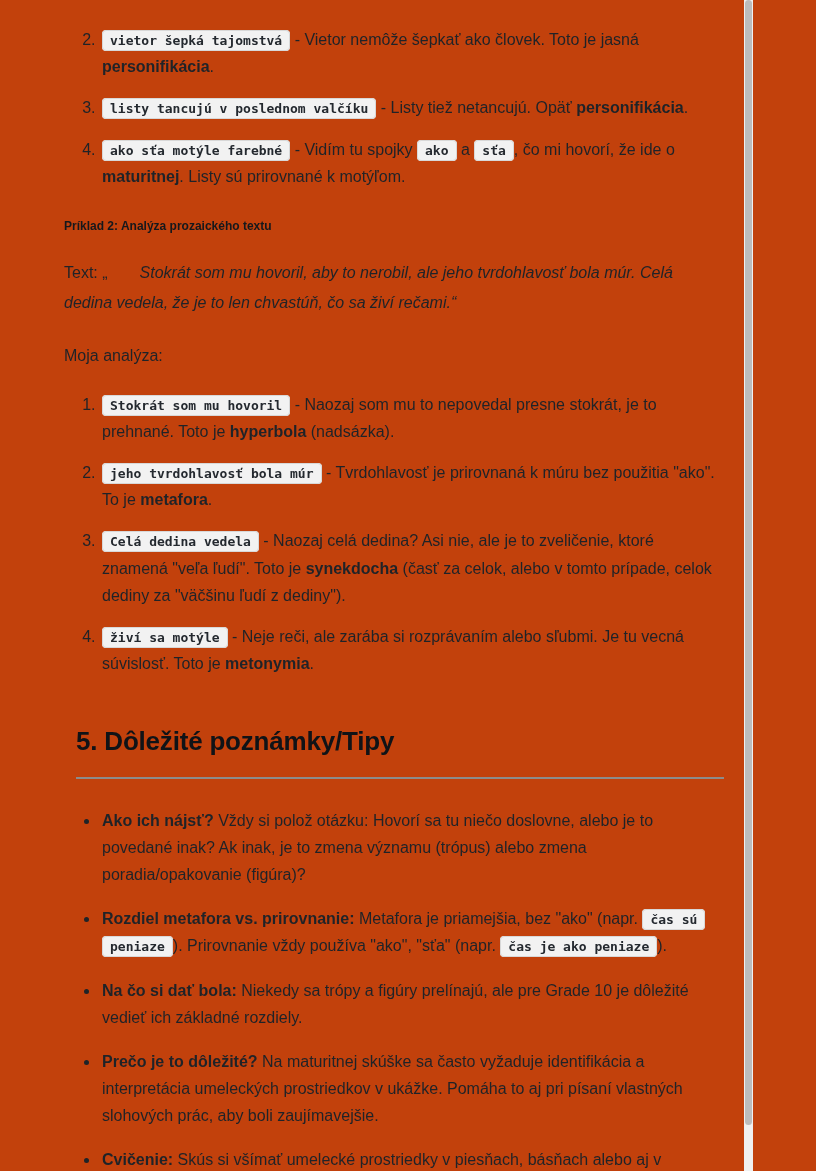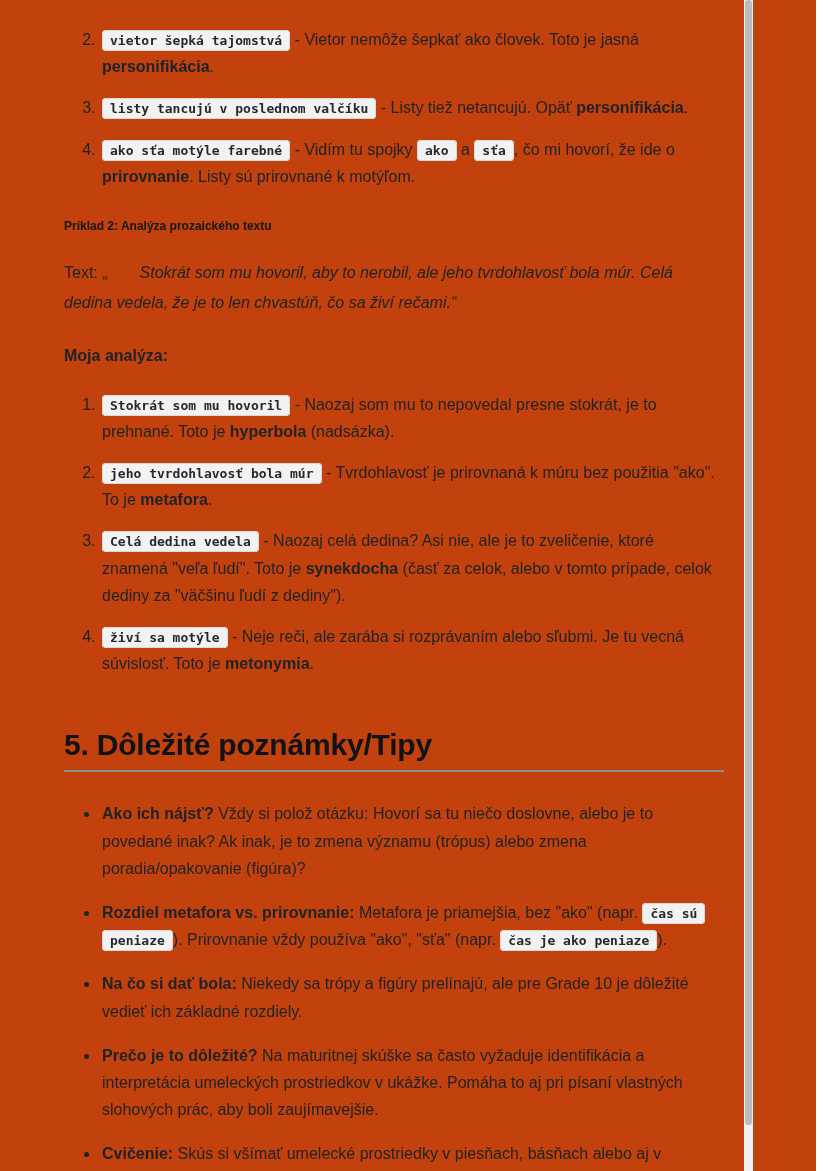--- a/index.html
+++ b/index.html
@@ -53,31 +53,31 @@
     -webkit-box-decoration-break: clone;
   }
   h3.sub-heading {
     font-size: 12px;
     font-weight: 700;
     margin: 26px 0 22px 0;
     color: #15181c;
   }
   p.body-para {
     margin: 0 0 22px 0;
-    font-weight: bold;
   }
   p.quote-para {
     margin: 0 0 24px 0;
     line-height: 1.85;
   }
   h2.section-heading {
-    font-size: 30px;
+    font-size: 26px;
     font-weight: 700;
     color: #101317;
-    margin: 42px 0 28px 0;
+    margin: 42px 0 28px 12px;
+    padding-bottom: 13px;
     border-bottom: 2px solid #8c8c8c;
     letter-spacing: -0.2px;
   }
   .scrollbar-track {
     position: absolute;
     top: 0;
     left: 744px;
     width: 9px;
     height: 100%;
     background: #f0f0f0;
@@ -94,21 +94,21 @@
 </style>
 </head>
 <body>
 
 <div class="page">
   <div class="content">
 
     <ol class="num-list" start="2">
         <li><code class="chip">vietor šepká tajomstvá</code><span> - Vietor nemôže šepkať ako človek. Toto je jasná </span><span class="b">personifikácia</span><span>.</span></li>
         <li><code class="chip">listy tancujú v poslednom valčíku</code><span> - Listy tiež netancujú. Opäť </span><span class="b">personifikácia</span><span>.</span></li>
-        <li><code class="chip">ako sťa motýle farebné</code><span> - Vidím tu spojky </span><code class="chip">ako</code><span> a </span><code class="chip">sťa</code><span>, čo mi hovorí, že ide o </span><span class="b">prirovnanie</span><span>. Listy sú prirovnané k motýľom.</span></li>
+        <li><code class="chip">ako sťa motýle farebné</code><span> - Vidím tu spojky </span><code class="chip">ako</code><span> a </span><code class="chip">sťa</code><span>, čo mi hovorí, že ide o </span><span class="b">maturitnej</span><span>. Listy sú prirovnané k motýľom.</span></li>
       </ol>
 
     <h3 class="sub-heading">Príklad 2: Analýza prozaického textu</h3>
 
     <p class="quote-para"><span>Text: „</span><span class="i">Stokrát som mu hovoril, aby to nerobil, ale jeho tvrdohlavosť bola múr. Celá dedina vedela, že je to len chvastúň, čo sa živí rečami.“</span></p>
 
     <p class="body-para">Moja analýza:</p>
 
     <ol class="num-list" start="1">
         <li><code class="chip">Stokrát som mu hovoril</code><span> - Naozaj som mu to nepovedal presne stokrát, je to prehnané. Toto je </span><span class="b">hyperbola</span><span> (nadsázka).</span></li>

